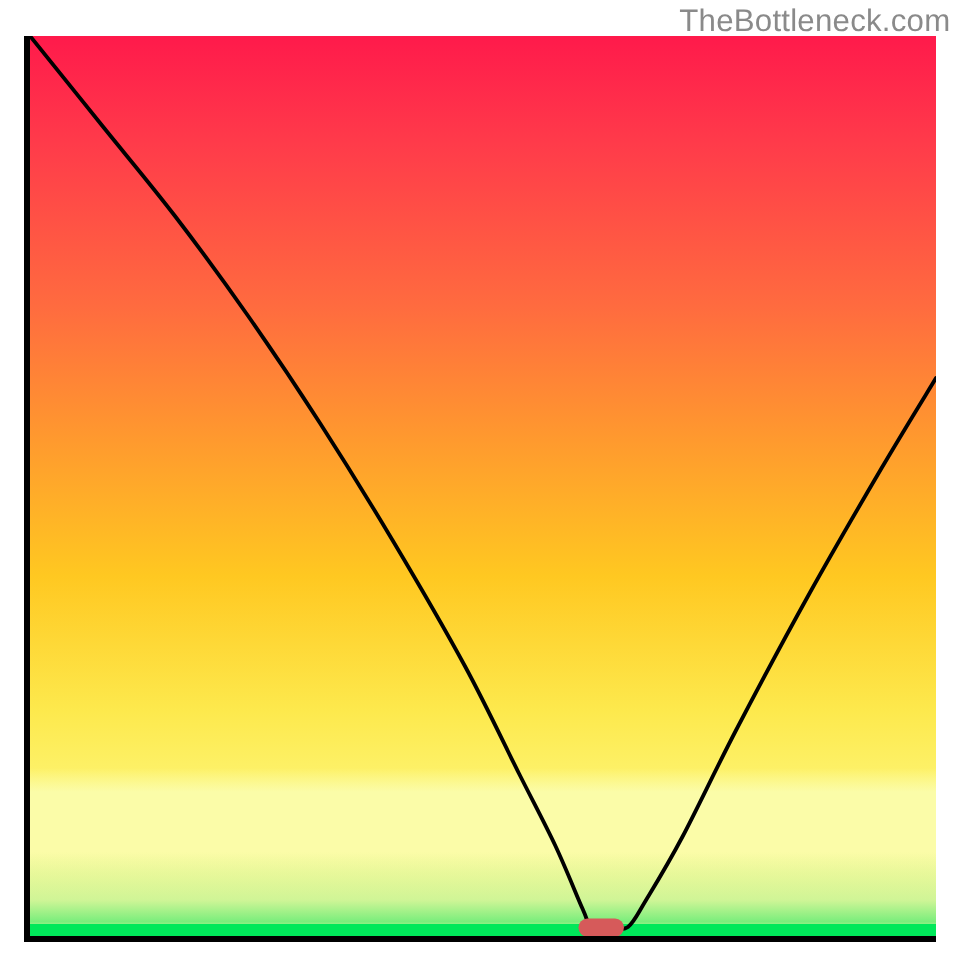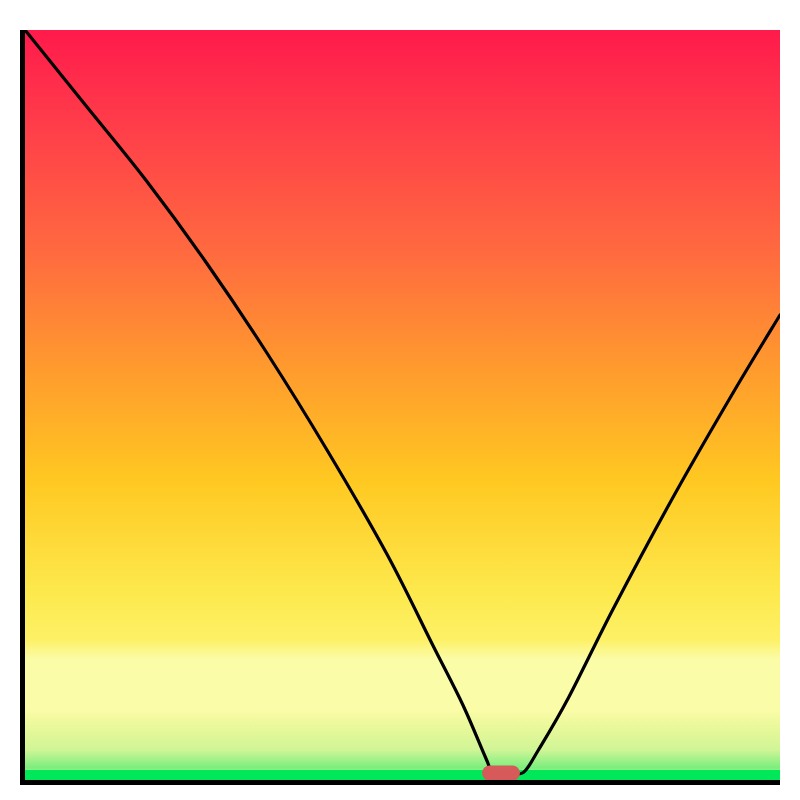--- a/index.html
+++ b/index.html
@@ -86,20 +86,21 @@
     background: #d65a5a;
     border-radius: 999px;
     transform: translate(-50%, -50%);
   }
 </style>
 </head>
 <body>
 
 <div class="canvas">
 
+  <div class="watermark">TheBottleneck.com</div>
 
   <div class="plot-area">
     <div class="gradient-bg"></div>
 
     <svg class="curve" viewBox="0 0 755 750" preserveAspectRatio="none">
       <path d="M 0 0 C 10.066666666666666 12.5, 40.266666666666666 50, 60.4 75 C 80.53333333333333 100, 100.66666666666667 123.75, 120.8 150 C 140.93333333333334 176.25, 161.06666666666666 203.75, 181.2 232.5 C 201.33333333333331 261.25, 221.46666666666667 291.25000000000006, 241.6 322.50000000000006 C 261.73333333333335 353.75000000000006, 281.8666666666667 386.25, 302 420 C 322.1333333333333 453.75, 344.7833333333333 492.5, 362.4 525 C 380.01666666666665 557.5, 395.11666666666673 590, 407.70000000000005 615 C 420.28333333333336 640, 429.09166666666664 656.25, 437.9 675 C 446.7083333333333 693.75, 455.51666666666665 716.25, 460.55 727.5 C 465.58333333333337 738.75, 464.32500000000005 740, 468.1 742.5 C 471.875 745, 478.16666666666663 742.5, 483.2 742.5 C 488.23333333333335 742.5, 493.26666666666665 746.25, 498.3 742.5 C 503.33333333333337 738.75, 505.8500000000001 732.5, 513.4000000000001 720 C 520.95 707.5, 531.0166666666667 691.25, 543.6 667.5 C 556.1833333333334 643.75, 571.2833333333333 611.25, 588.9 577.5 C 606.5166666666667 543.75, 629.1666666666666 501.25, 649.3 465 C 669.4333333333333 428.75, 692.0833333333333 390, 709.6999999999999 360 C 727.3166666666666 330, 747.45 297.5, 755 285" fill="none" stroke="#000" stroke-width="3.2" stroke-linecap="round" stroke-linejoin="round"></path>
     </svg>
 
     <div class="marker" style="left: 475.65px; top: 742.5px; background: rgb(214, 90, 90);"></div>
   </div>

